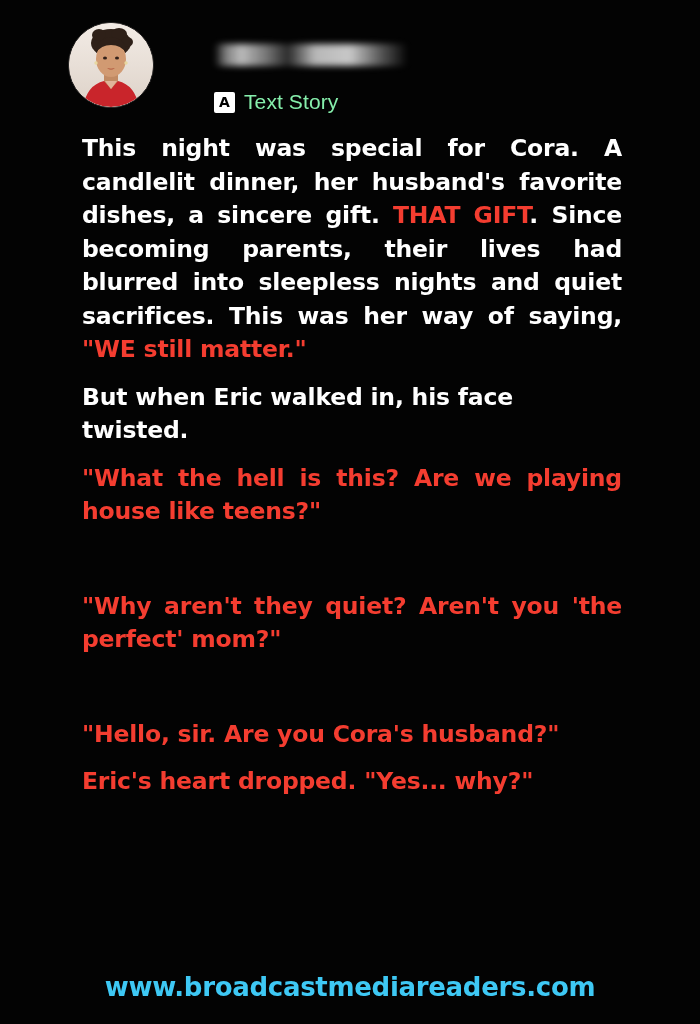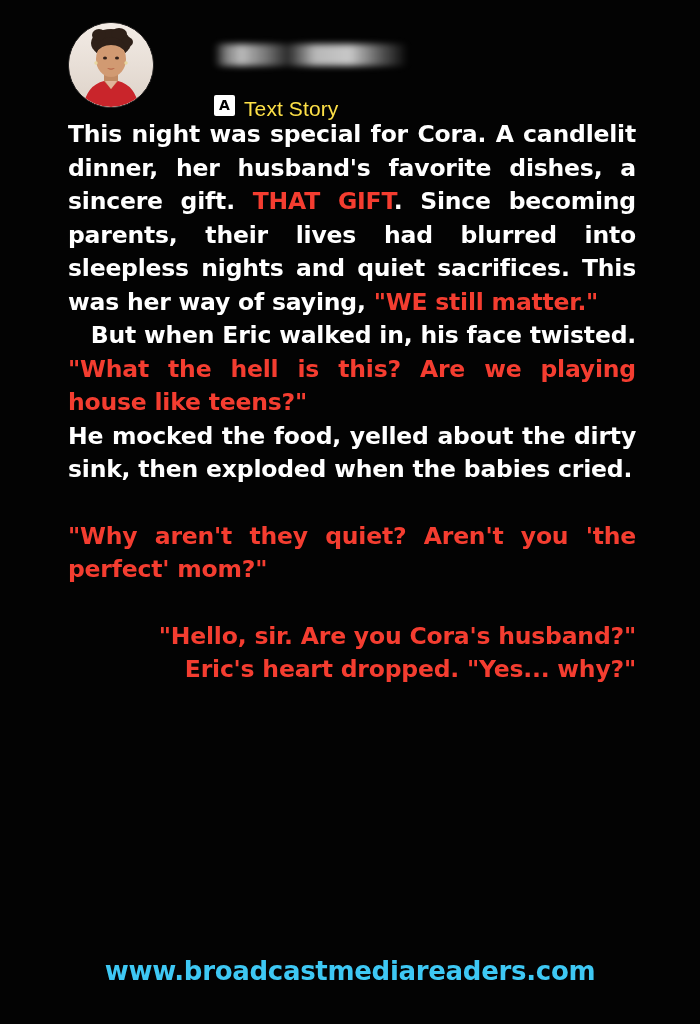--- a/index.html
+++ b/index.html
@@ -79,53 +79,52 @@
     background: #ffffff;
     color: #000;
     font-size: 14px;
     font-weight: bold;
     line-height: 21px;
     text-align: center;
     border-radius: 2px;
     font-family: "DejaVu Sans", sans-serif;
   }
   .story-label {
-    color: #fde047;
+    color: #86efac;
     font-size: 21px;
     font-family: "Liberation Sans", sans-serif;
     letter-spacing: 0.1px;
-    margin-top: 7px;
   }
 
   
   .story {
     padding: 0 64px 0 68px;
     box-sizing: border-box;
   }
   .para {
     color: #ffffff;
     font-family: "DejaVu Sans", sans-serif;
     font-weight: bold;
     font-size: 23.5px;
     line-height: 33.5px;
     text-align: justify;
     text-justify: inter-word;
-    margin: 0;
+    margin: 14px;
     letter-spacing: -0.2px;
   }
-  .para.nojust { text-align: right; }
+  .para.nojust { text-align: left; }
   .red { color: #f43d30; }
   .spacer { height: 33px; }
 
   
   .footer {
     position: absolute;
     left: 0;
     right: 0;
-    bottom: 38px;
+    bottom: 22px;
     text-align: center;
   }
   .site {
     color: #3ec8f4;
     font-family: "DejaVu Sans", sans-serif;
     font-weight: bold;
     font-size: 26px;
     letter-spacing: -0.3px;
   }
 </style>
@@ -181,21 +180,20 @@
       <span class="story-badge">A</span>
       <span class="story-label">Text Story</span>
     </div>
 
   </div>
 
   <div class="story" id="story-body">
       <p class="para"><span>This night was special for Cora. A candlelit dinner, her husband's favorite dishes, a sincere gift. </span><span class="red">THAT GIFT</span><span>. Since becoming parents, their lives had blurred into sleepless nights and quiet sacrifices. This was her way of saying, </span><span class="red">"WE still matter."</span></p>
       <p class="para nojust"><span>But when Eric walked in, his face twisted.</span></p>
       <p class="para"><span class="red">"What the hell is this? Are we playing house like teens?"</span></p>
-      <p class="para"><span>He mocked the food, yelled about the dirty sink, then exploded when the babies cried.</span></p>
       <div class="spacer"></div>
       <p class="para"><span class="red">"Why aren't they quiet? Aren't you 'the perfect' mom?"</span></p>
       <div class="spacer"></div>
       <p class="para nojust"><span class="red">"Hello, sir. Are you Cora's husband?"</span></p>
       <p class="para nojust"><span class="red">Eric's heart dropped. "Yes... why?"</span></p>
     </div>
 
   <div class="footer">
     <span class="site">www.broadcastmediareaders.com</span>
   </div>

